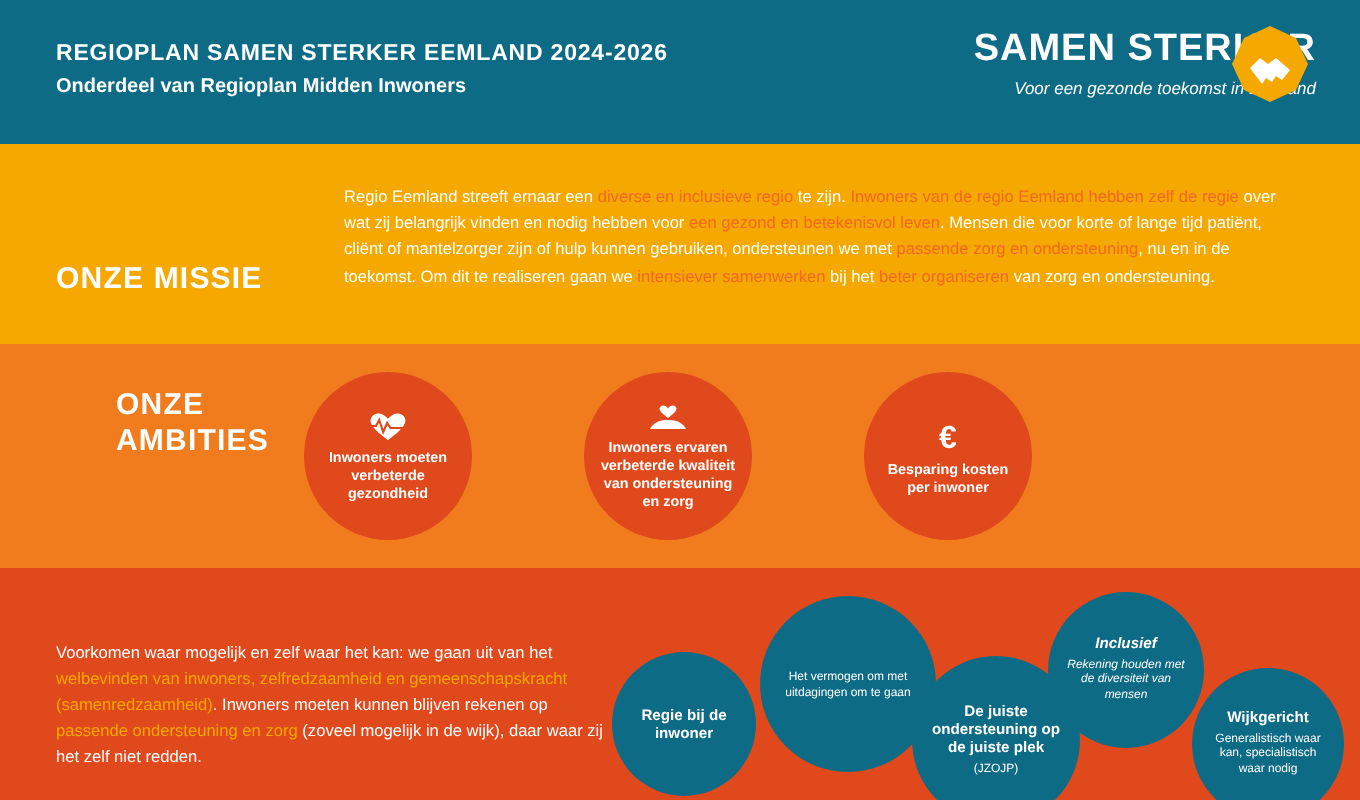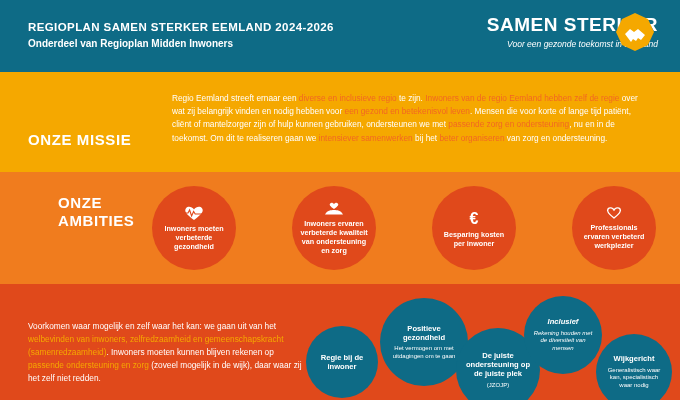--- a/index.html
+++ b/index.html
@@ -165,38 +165,29 @@
 
     <div class="circle c3">
       <span class="cicon">
         <svg width="22" height="18" viewBox="0 0 22 18">
             <text x="11" y="15" text-anchor="middle" font-family="Liberation Sans, sans-serif" font-size="16" font-weight="bold" fill="#ffffff">€</text>
           </svg>
       </span>
       <span class="ctext">Besparing kosten per inwoner</span>
     </div>
 
-    <div class="circle c4">
-      <span class="cicon">
-        <svg width="22" height="14" viewBox="0 0 22 14">
-            <path d="M11 12 C5 7.5 3.5 5.2 5 3 C6.5 1 9.6 1.8 11 4 C12.4 1.8 15.5 1 17 3 C18.5 5.2 17 7.5 11 12 Z" fill="none" stroke="#ffffff" stroke-width="1.4"></path>
-          </svg>
-      </span>
-      <span class="ctext">Professionals ervaren verbeterd werkplezier</span>
-    </div>
   </div>
 
   <div class="belangrijk">
     <div class="belangrijk-body"><span>Voorkomen waar mogelijk en zelf waar het kan: we gaan uit van het </span><span class="hl2">welbevinden van inwoners, zelfredzaamheid en gemeenschapskracht (samenredzaamheid)</span><span>. Inwoners moeten kunnen blijven rekenen op </span><span class="hl2">passende ondersteuning en zorg</span><span> (zoveel mogelijk in de wijk), daar waar zij het zelf niet redden.</span></div>
 
     <div class="bubble b1">
       <span class="btitle">Regie bij de inwoner</span>
     </div>
     <div class="bubble b2">
-      <span class="btitle">Positieve gezondheid</span>
       <span class="bsub">Het vermogen om met uitdagingen om te gaan</span>
     </div>
     <div class="bubble b3">
       <span class="btitle">De juiste ondersteuning op de juiste plek</span>
       <span class="bsub">(JZOJP)</span>
     </div>
     <div class="bubble b4">
       <span class="btitle">Inclusief</span>
       <span class="bsub">Rekening houden met de diversiteit van mensen</span>
     </div>

